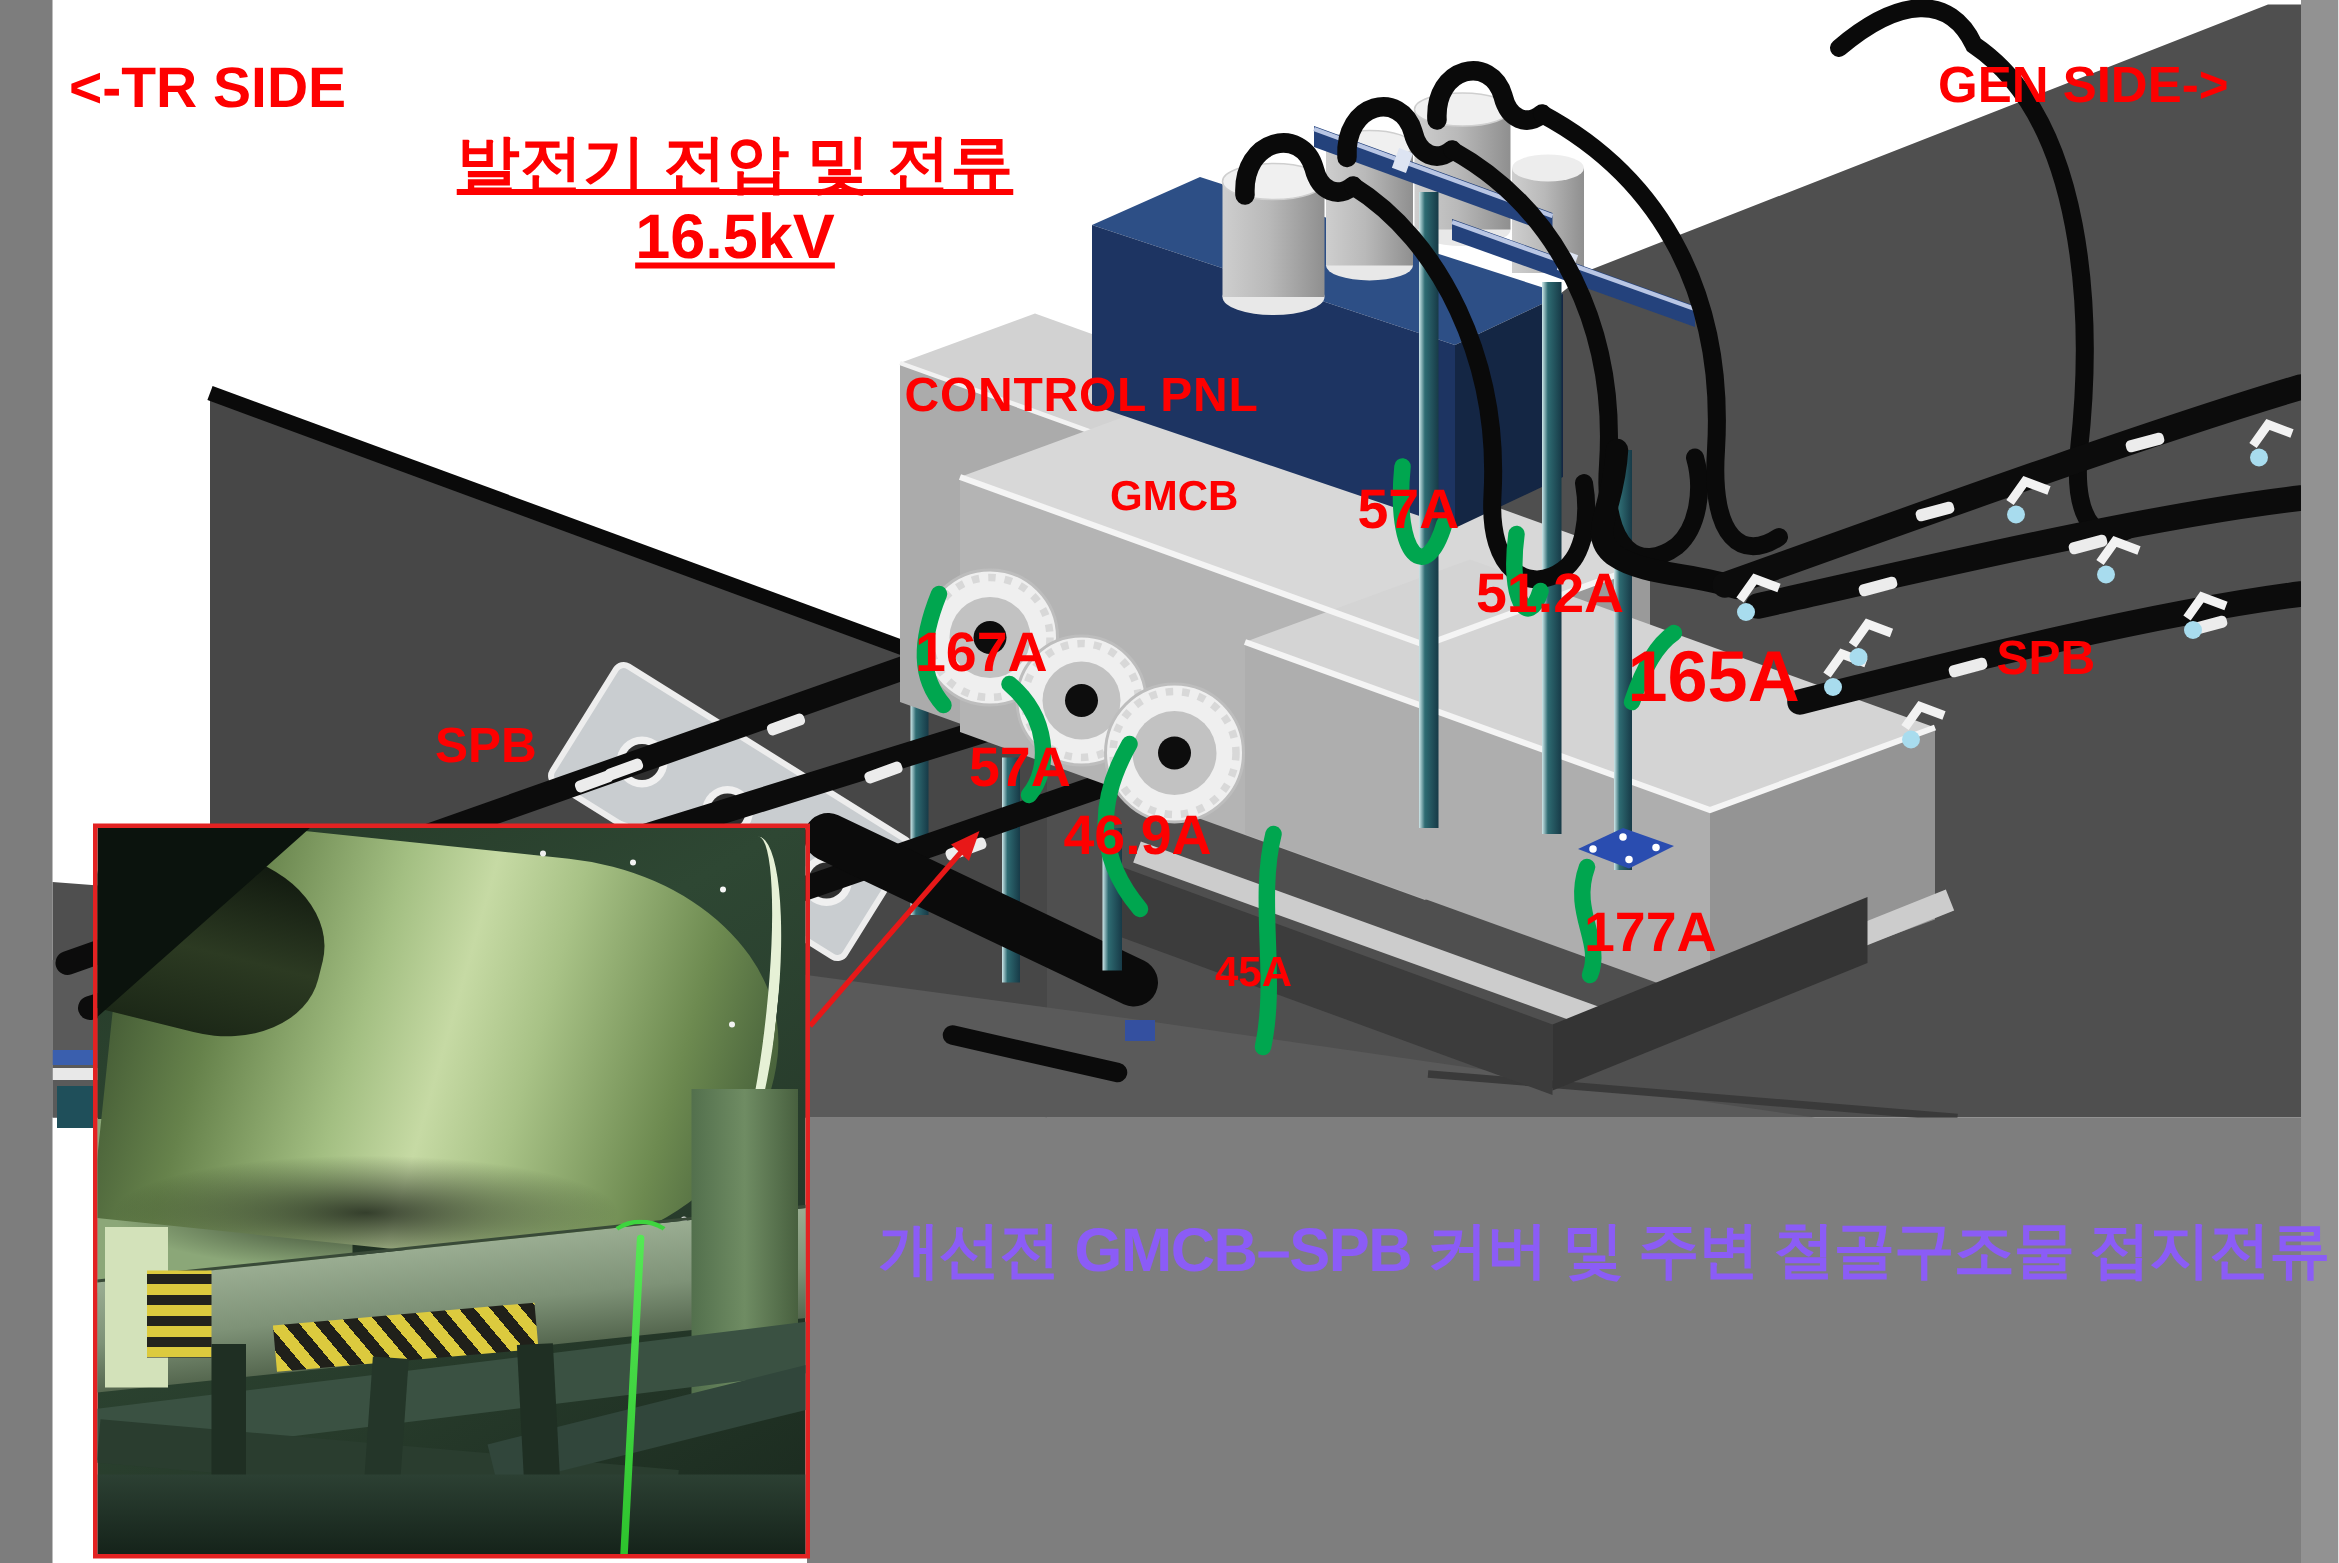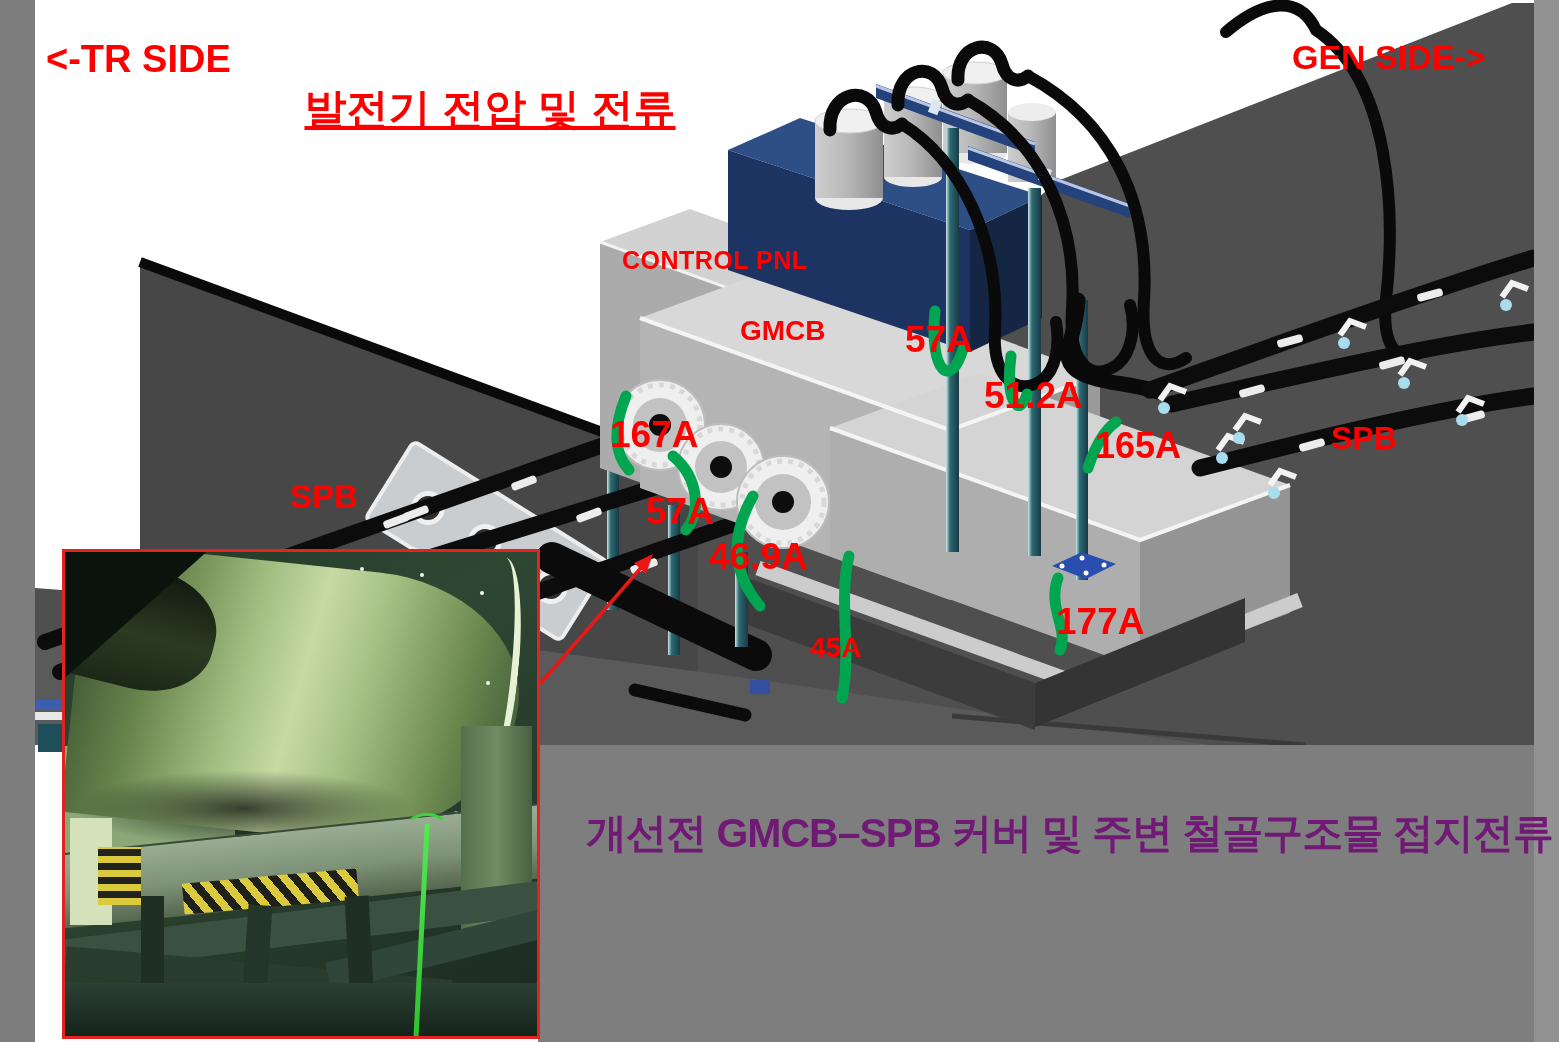--- a/index.html
+++ b/index.html
@@ -8,33 +8,33 @@
   .page{position:relative;width:1559px;height:787px;background:#ffffff;}
   .scene-svg{position:absolute;left:0;top:0;width:1559px;height:1042px;pointer-events:none;}
   .strip-left{position:absolute;left:0;top:0;width:35px;height:1042px;background:#7d7d7d;}
   .strip-right{position:absolute;left:1534px;top:0;width:25px;height:1042px;background:#929292;}
   .bottom-band{position:absolute;left:538px;top:745px;width:996px;height:297px;background:#7e7e7e;}
   .lbl{position:absolute;font-weight:bold;color:#fe0000;white-space:nowrap;line-height:1.05;}
   .lbl-tr{left:46px;top:40px;font-size:38px;}
   .lbl-gen{left:1292px;top:40px;font-size:34px;}
   .gen-info{position:absolute;left:270px;top:84px;width:440px;text-align:center;
             font-weight:bold;color:#fe0000;font-size:42px;line-height:1.17;text-decoration:underline;}
-  .lbl-ctrl{left:622px;top:247px;font-size:25px;letter-spacing:.5px;}
+  .lbl-ctrl{left:603px;top:247px;font-size:32px;letter-spacing:.5px;}
   .lbl-gmcb{left:740px;top:316px;font-size:28px;}
   .lbl-57t{left:905px;top:321px;font-size:37px;}
   .lbl-512{left:984px;top:377px;font-size:37px;}
-  .lbl-165{left:1085px;top:427px;font-size:36px;margin-left:10px;}
+  .lbl-165{left:1085px;top:427px;font-size:48px;}
   .lbl-spbr{left:1331px;top:422px;font-size:32px;}
   .lbl-167{left:564px;top:416px;font-size:37px;margin-left:46px;}
   .lbl-57l{left:646px;top:493px;font-size:37px;}
   .lbl-469{left:709px;top:538px;font-size:37px;}
   .lbl-45{left:810px;top:633px;font-size:28px;}
   .lbl-177{left:1056px;top:603px;font-size:37px;text-align:center;}
   .lbl-spbl{left:290px;top:480px;font-size:33px;}
-  .caption{position:absolute;left:586px;top:806px;font-weight:bold;color:#701a75;
+  .caption{position:absolute;left:586px;top:806px;font-weight:bold;color:#8b5cf6;
            font-size:41px;letter-spacing:-1px;white-space:nowrap;}
   
   .photo{position:absolute;left:62px;top:549px;width:478px;height:490px;
          border:3px solid #e32222;box-sizing:border-box;overflow:hidden;
          background:linear-gradient(150deg,#243826 0%,#2e4733 35%,#273b2b 65%,#1a291e 100%);}
   .photo *{position:absolute;}
   .ph-glow{left:0;top:40%;width:36%;height:24%;background:#9cb885;opacity:.85;}
   .ph-duct{left:5%;top:-2%;width:94%;height:56%;border-radius:0 48% 60% 0/0 60% 80% 0;
      background:linear-gradient(100deg,#3c5230 0%,#66824b 18%,#a3bf82 38%,#c6daa4 50%,#a8c286 62%,#6d8a50 82%,#46603a 96%);
      transform:rotate(6deg);transform-origin:left top;}
@@ -342,20 +342,21 @@
     <div class="ph-floor"></div>
     <div class="ph-wire"></div>
     <div class="ph-wirehook"></div>
   </div>
 
   <div class="lbl lbl-tr">&lt;-TR SIDE</div>
   <div class="lbl lbl-gen">GEN SIDE-&gt;</div>
 
   <div class="gen-info">
     <div>발전기 전압 및 전류</div>
+    <div>16.5kV</div>
   </div>
 
   <div class="lbl lbl-ctrl">CONTROL PNL</div>
   <div class="lbl lbl-gmcb">GMCB</div>
   <div class="lbl lbl-spbl">SPB</div>
   <div class="lbl lbl-spbr">SPB</div>
 
   <div class="lbl lbl-57t">57A</div>
   <div class="lbl lbl-512">51.2A</div>
   <div class="lbl lbl-165">165A</div>

